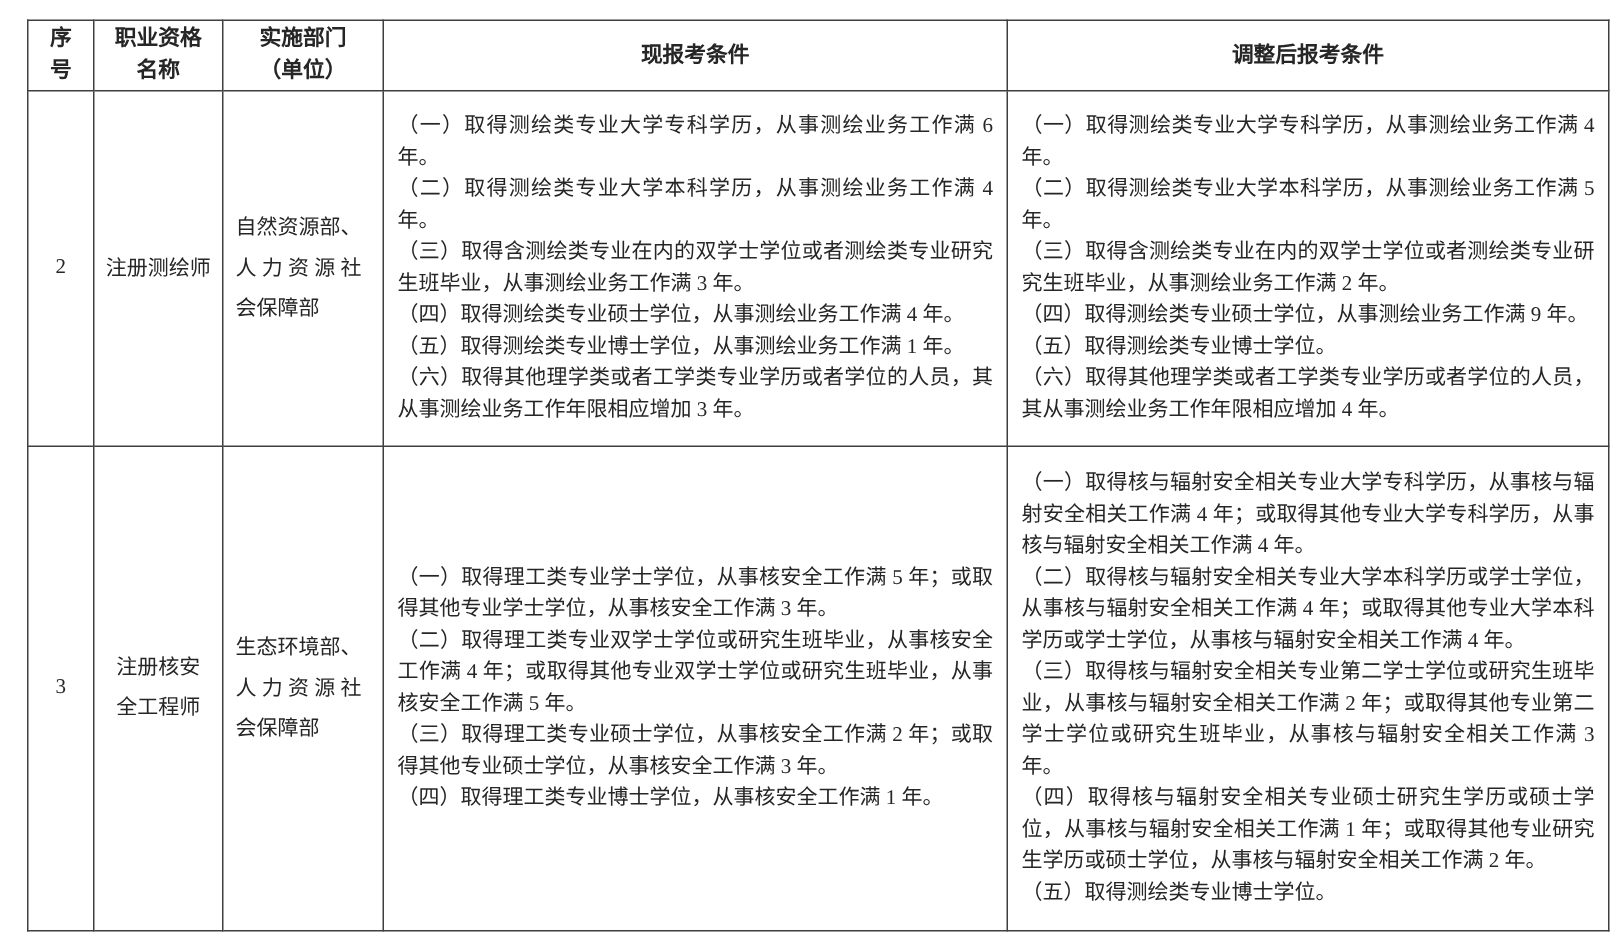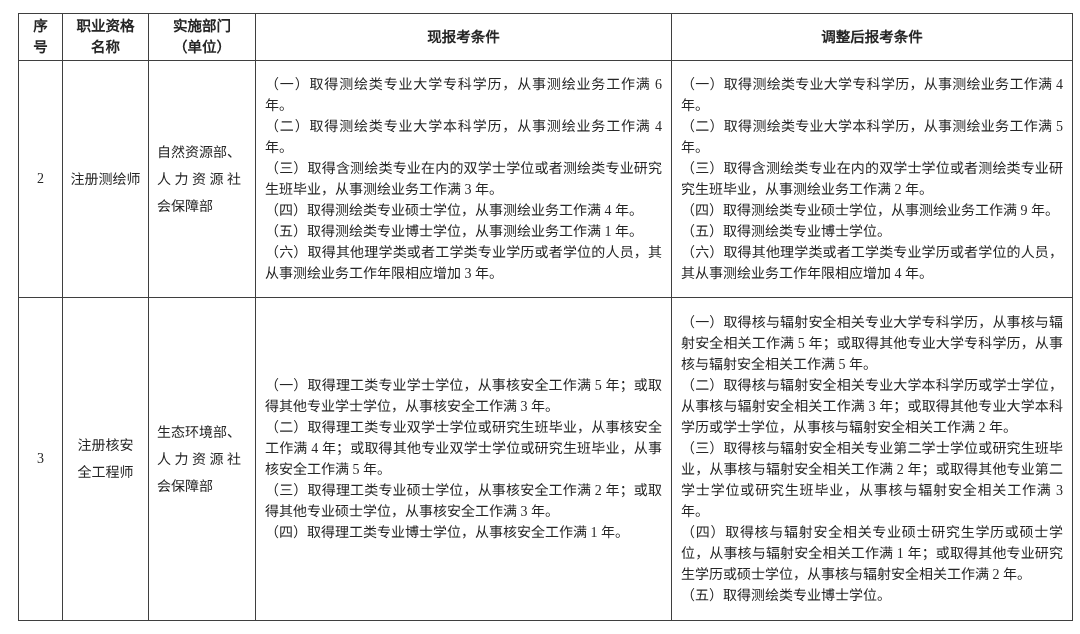--- a/index.html
+++ b/index.html
@@ -127,22 +127,22 @@
         <td class="c-dept">生态环境部、
 人 力 资 源 社
 会保障部</td>
         <td class="c-cond">
           <p>（一）取得理工类专业学士学位，从事核安全工作满 5 年；或取得其他专业学士学位，从事核安全工作满 3 年。</p>
           <p>（二）取得理工类专业双学士学位或研究生班毕业，从事核安全工作满 4 年；或取得其他专业双学士学位或研究生班毕业，从事核安全工作满 5 年。</p>
           <p>（三）取得理工类专业硕士学位，从事核安全工作满 2 年；或取得其他专业硕士学位，从事核安全工作满 3 年。</p>
           <p>（四）取得理工类专业博士学位，从事核安全工作满 1 年。</p>
         </td>
         <td class="c-cond">
-          <p>（一）取得核与辐射安全相关专业大学专科学历，从事核与辐射安全相关工作满 5 年；或取得其他专业大学专科学历，从事核与辐射安全相关工作满 5 年。</p>
-          <p>（二）取得核与辐射安全相关专业大学本科学历或学士学位，从事核与辐射安全相关工作满 3 年；或取得其他专业大学本科学历或学士学位，从事核与辐射安全相关工作满 2 年。</p>
+          <p>（一）取得核与辐射安全相关专业大学专科学历，从事核与辐射安全相关工作满 4 年；或取得其他专业大学专科学历，从事核与辐射安全相关工作满 4 年。</p>
+          <p>（二）取得核与辐射安全相关专业大学本科学历或学士学位，从事核与辐射安全相关工作满 4 年；或取得其他专业大学本科学历或学士学位，从事核与辐射安全相关工作满 4 年。</p>
           <p>（三）取得核与辐射安全相关专业第二学士学位或研究生班毕业，从事核与辐射安全相关工作满 2 年；或取得其他专业第二学士学位或研究生班毕业，从事核与辐射安全相关工作满 3 年。</p>
           <p>（四）取得核与辐射安全相关专业硕士研究生学历或硕士学位，从事核与辐射安全相关工作满 1 年；或取得其他专业研究生学历或硕士学位，从事核与辐射安全相关工作满 2 年。</p>
           <p>（五）取得测绘类专业博士学位。</p>
         </td>
       </tr>
     </tbody>
   </table>
 </div>
 
 </body></html>

